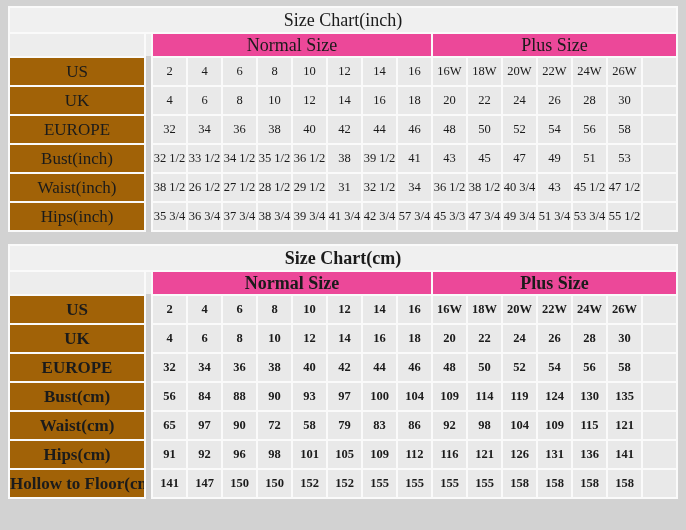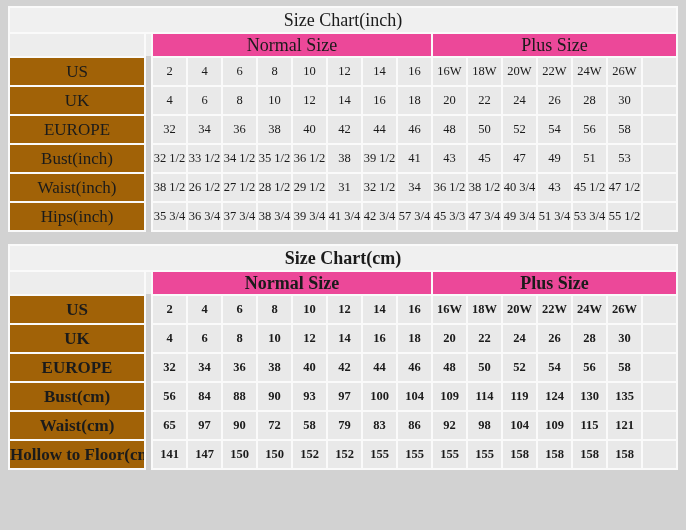--- a/index.html
+++ b/index.html
@@ -314,20 +314,39 @@
           <td class="value">86</td>
           <td class="value">92</td>
           <td class="value">98</td>
           <td class="value">104</td>
           <td class="value">109</td>
           <td class="value">115</td>
           <td class="value">121</td>
           <td class="filler"></td>
         </tr>
         <tr class="data-row">
+          <td class="row-label">Hips(cm)</td>
+          <td class="spacer"></td>
+          <td class="value">91</td>
+          <td class="value">92</td>
+          <td class="value">96</td>
+          <td class="value">98</td>
+          <td class="value">101</td>
+          <td class="value">105</td>
+          <td class="value">109</td>
+          <td class="value">112</td>
+          <td class="value">116</td>
+          <td class="value">121</td>
+          <td class="value">126</td>
+          <td class="value">131</td>
+          <td class="value">136</td>
+          <td class="value">141</td>
+          <td class="filler"></td>
+        </tr>
+        <tr class="data-row">
           <td class="row-label">Hollow to Floor(cm)</td>
           <td class="spacer"></td>
           <td class="value">141</td>
           <td class="value">147</td>
           <td class="value">150</td>
           <td class="value">150</td>
           <td class="value">152</td>
           <td class="value">152</td>
           <td class="value">155</td>
           <td class="value">155</td>

